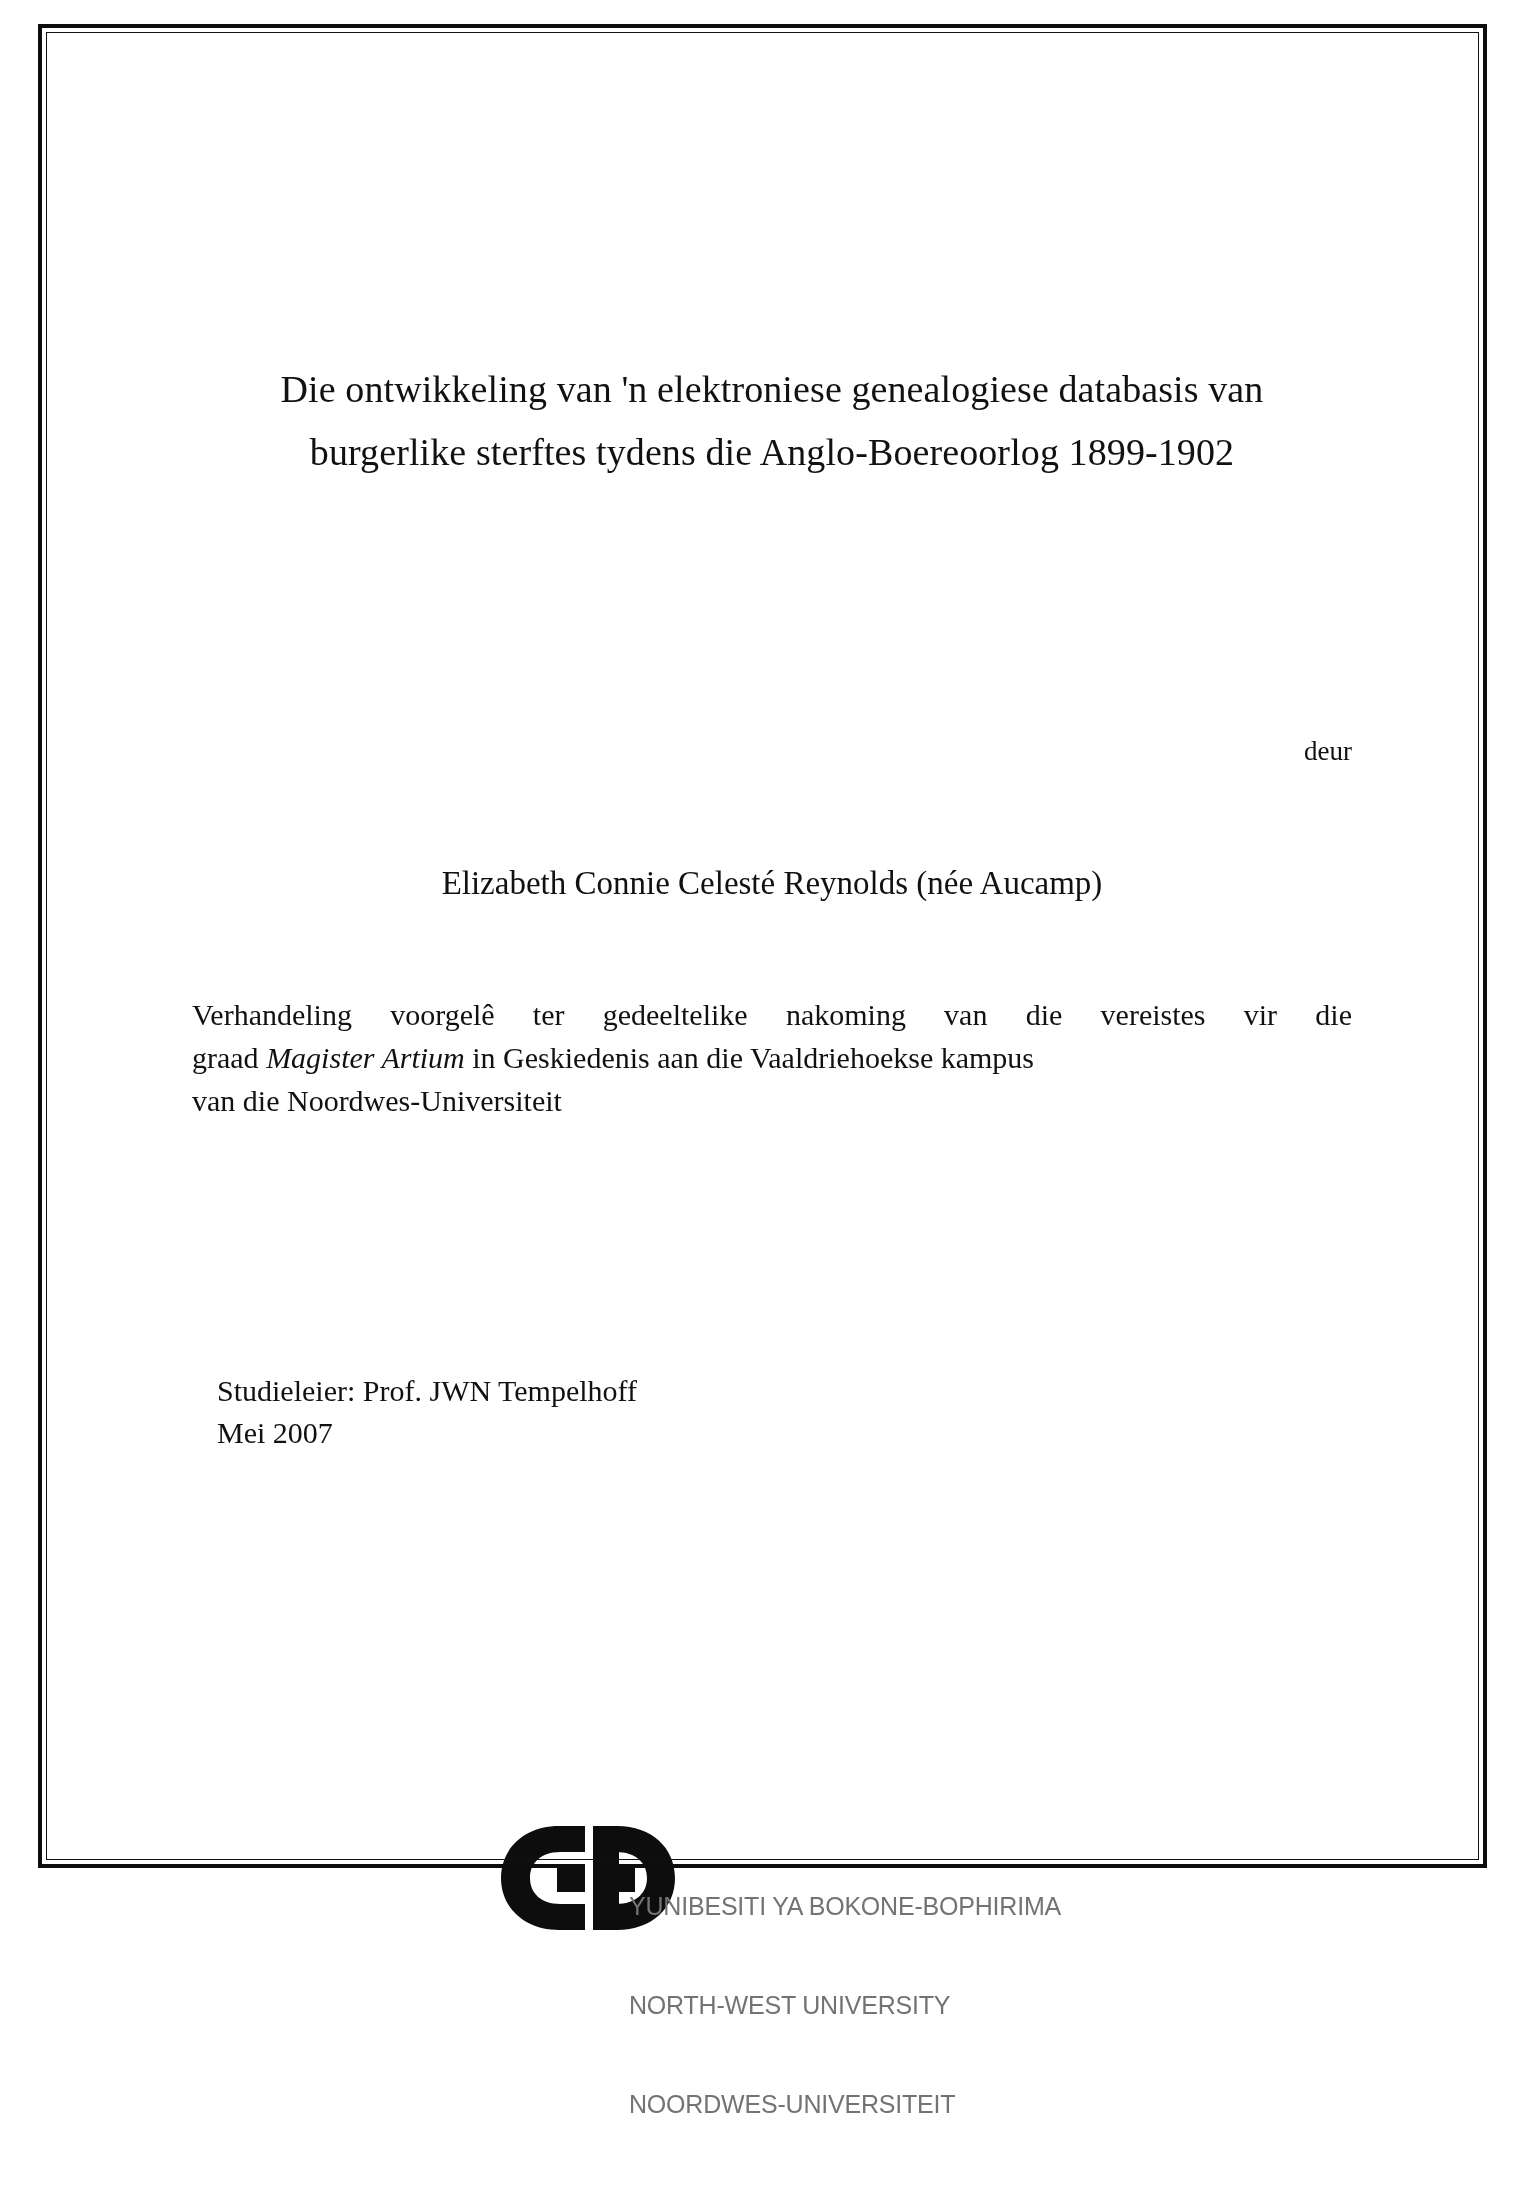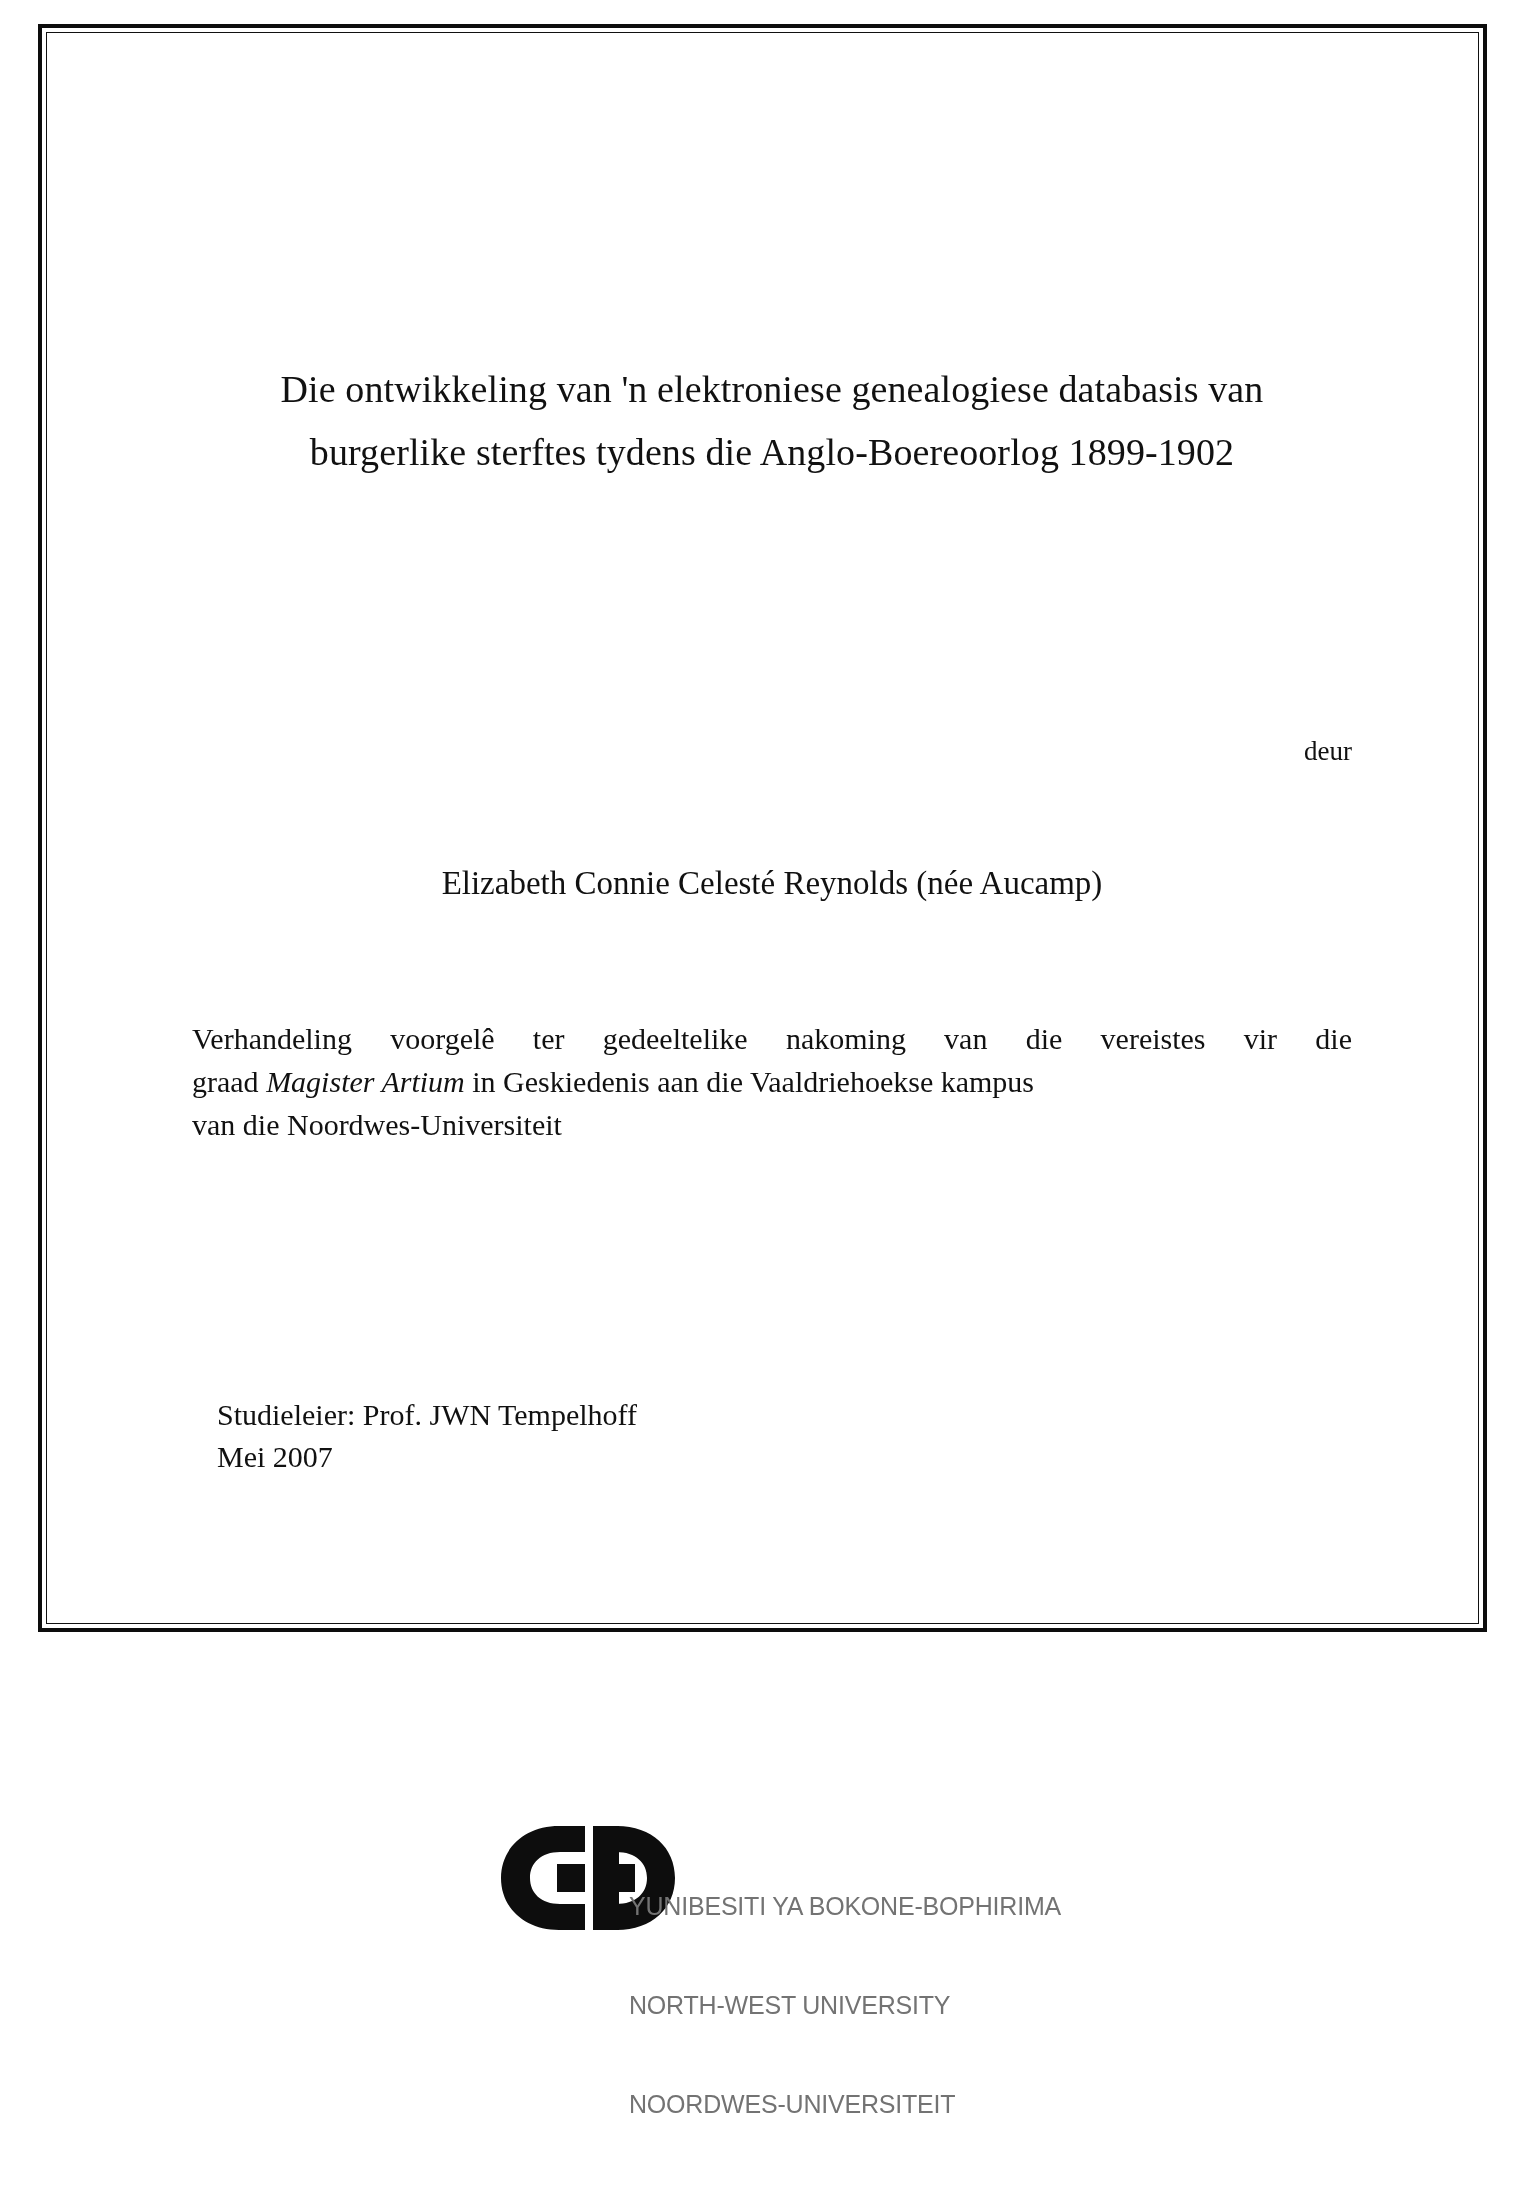--- a/index.html
+++ b/index.html
@@ -25,21 +25,21 @@
     width: 1527px;
     height: 2206px;
     background: #ffffff;
   }
 
   .page-frame {
     position: absolute;
     left: 38px;
     top: 24px;
     width: 1449px;
-    height: 1608px;
+    height: 1844px;
     border: 4px solid #0d0d0d;
     background: #ffffff;
     box-sizing: border-box;
   }
 
   .page-frame::after {
     content: "";
     position: absolute;
     left: 4px;
     top: 4px;
@@ -74,21 +74,21 @@
     margin-top: 253px;
   }
 
   .author {
     text-align: center;
     font-size: 33px;
     margin-top: 98px;
   }
 
   .statement {
-    margin-top: 116px;
+    margin-top: 92px;
     font-size: 30px;
     line-height: 1.42;
     text-align: justify;
   }
   .statement .just {
     text-align: justify;
     text-align-last: justify;
   }
   .statement .normal {
     text-align: left;

